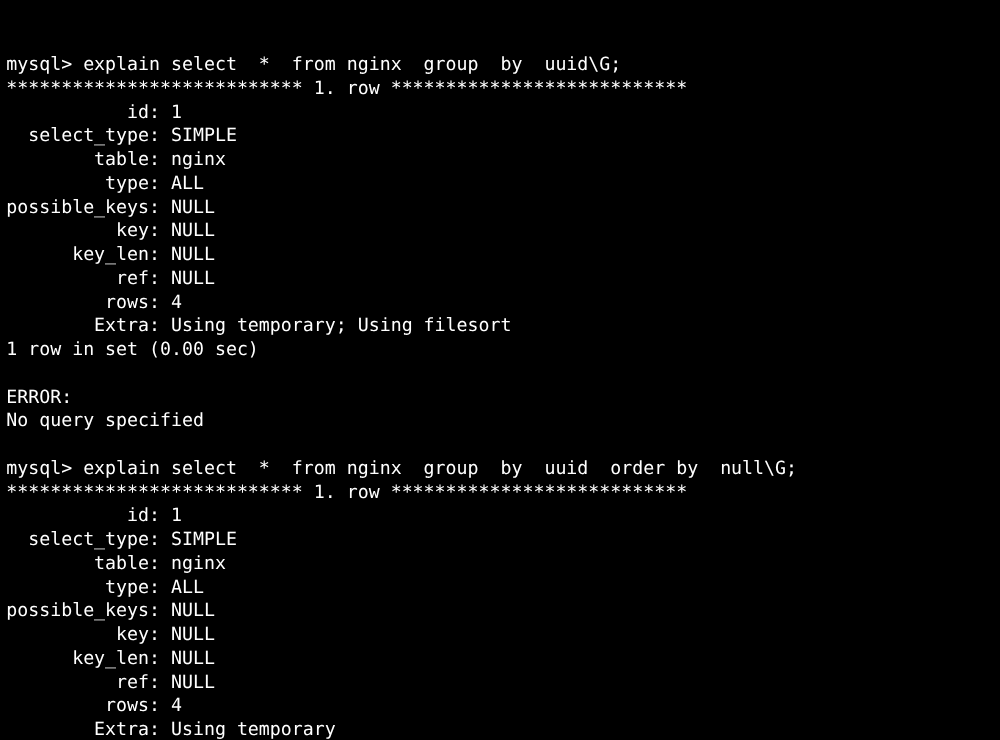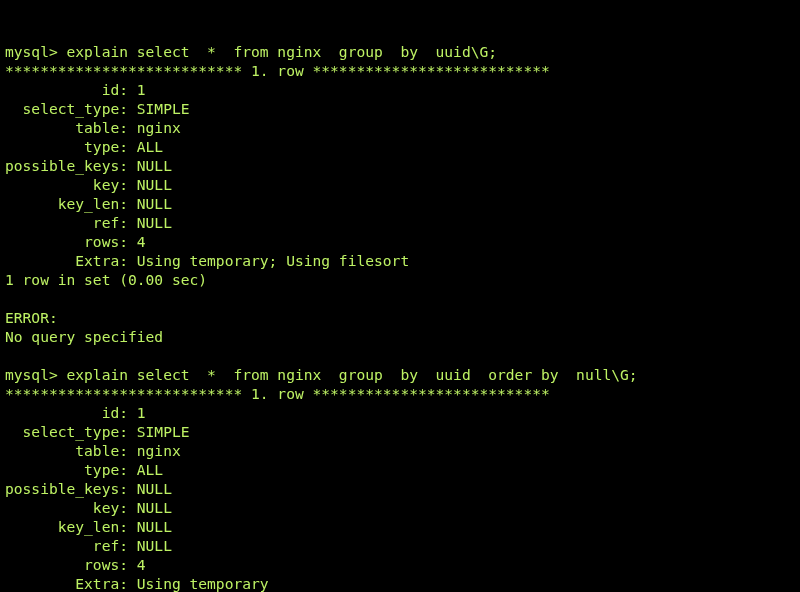--- a/index.html
+++ b/index.html
@@ -35,15 +35,15 @@
     display: block;
     font-family: "DejaVu Sans Mono", "Liberation Mono", monospace;
   }
   .line.blank {
     color: transparent;
   }
 </style>
 </head>
 <body>
 
-<div id="terminal" style="background: rgb(0, 0, 0); color: #bef264;">
+<div id="terminal" style="background: rgb(0, 0, 0); color: #ffffff;">
   
 <span class="line">mysql&gt; explain select  *  from nginx  group  by  uuid\G;</span><span class="line">*************************** 1. row ***************************</span><span class="line">           id: 1</span><span class="line">  select_type: SIMPLE</span><span class="line">        table: nginx</span><span class="line">         type: ALL</span><span class="line">possible_keys: NULL</span><span class="line">          key: NULL</span><span class="line">      key_len: NULL</span><span class="line">          ref: NULL</span><span class="line">         rows: 4</span><span class="line">        Extra: Using temporary; Using filesort</span><span class="line">1 row in set (0.00 sec)</span><span class="line blank"></span><span class="line">ERROR:</span><span class="line">No query specified</span><span class="line blank"></span><span class="line">mysql&gt; explain select  *  from nginx  group  by  uuid  order by  null\G;</span><span class="line">*************************** 1. row ***************************</span><span class="line">           id: 1</span><span class="line">  select_type: SIMPLE</span><span class="line">        table: nginx</span><span class="line">         type: ALL</span><span class="line">possible_keys: NULL</span><span class="line">          key: NULL</span><span class="line">      key_len: NULL</span><span class="line">          ref: NULL</span><span class="line">         rows: 4</span><span class="line">        Extra: Using temporary</span></div>
 
 </body></html>

